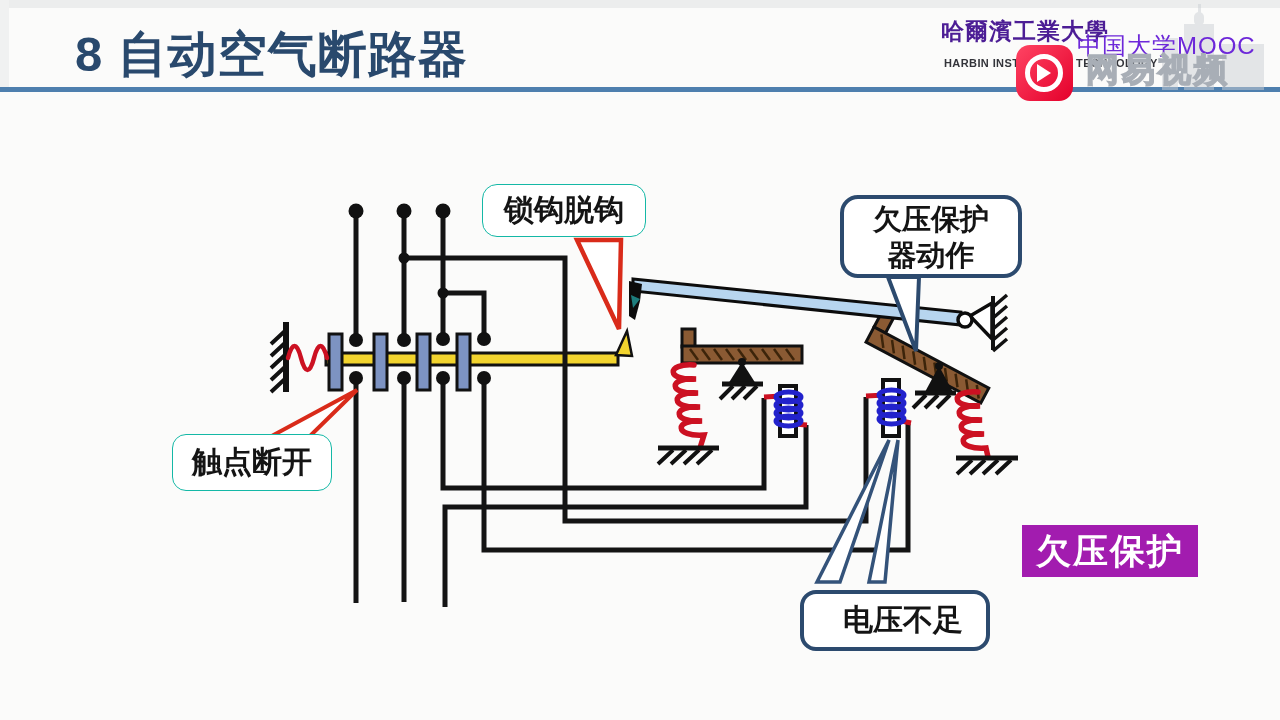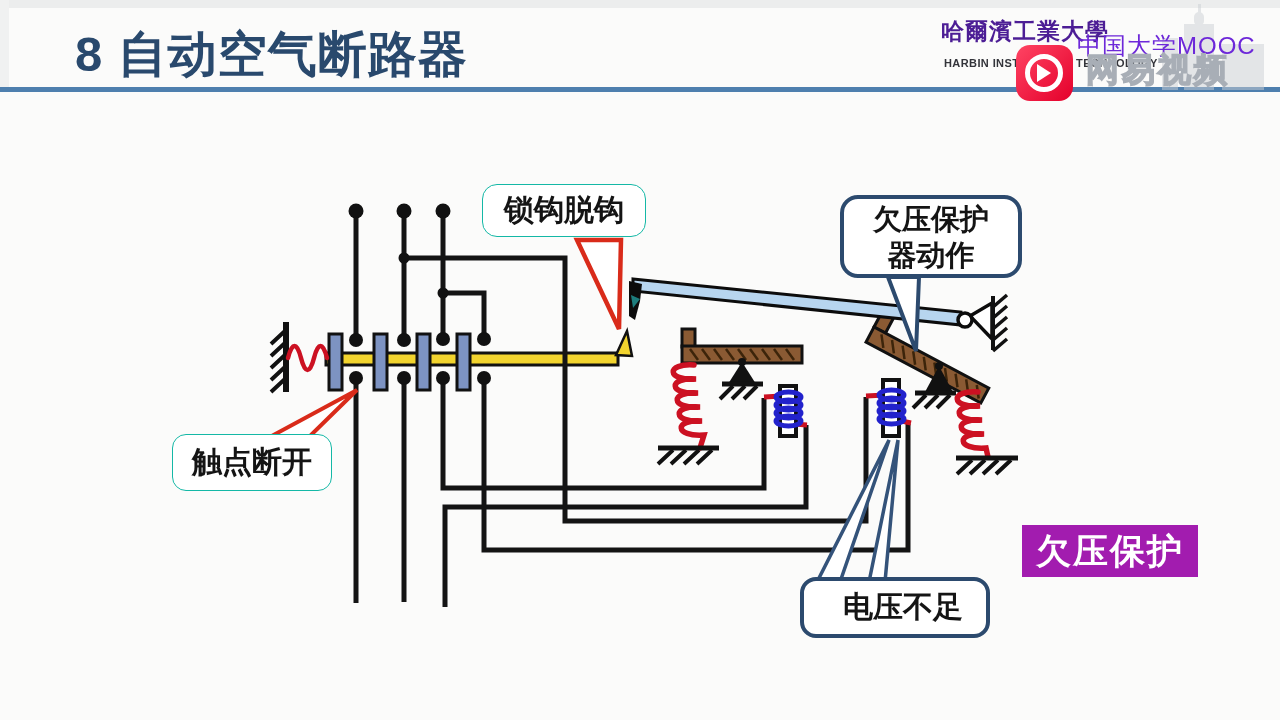--- a/index.html
+++ b/index.html
@@ -31,21 +31,21 @@
   
   .diagram{left:0;top:0;width:1280px;height:720px;}
   
   .callout{box-sizing:border-box;background:#ffffff;color:#141414;text-align:center;
     display:flex;align-items:center;justify-content:center;white-space:nowrap;}
   .callout.red{border:1px solid #14b8a6;}
   .callout.navy{border:4px solid #2c4a6e;}
   .co-hook{left:482px;top:184px;width:164px;height:53px;border-radius:15px;font-size:30px;font-weight:600;}
   .co-uvact{left:840px;top:195px;width:182px;height:83px;border-radius:18px;font-size:29px;font-weight:600;flex-direction:column;line-height:36px;}
   .co-contact{left:172px;top:434px;width:160px;height:57px;border-radius:14px;font-size:30px;font-weight:600;}
-  .co-voltage{left:800px;top:577px;width:190px;height:61px;border-radius:16px;font-size:30px;font-weight:600;padding-left:16px;}
+  .co-voltage{left:800px;top:590px;width:190px;height:61px;border-radius:16px;font-size:30px;font-weight:600;padding-left:16px;}
   .co-protect{left:1022px;top:525px;width:176px;height:52px;background:#a21caf;color:#ffffff;
     font-size:35px;font-weight:bold;display:flex;align-items:center;justify-content:center;letter-spacing:2px;}
 </style>
 </head>
 <body>
 
 <div class="stage">
 
   <div class="abs strip-top"></div>
   <div class="abs strip-left"></div>

